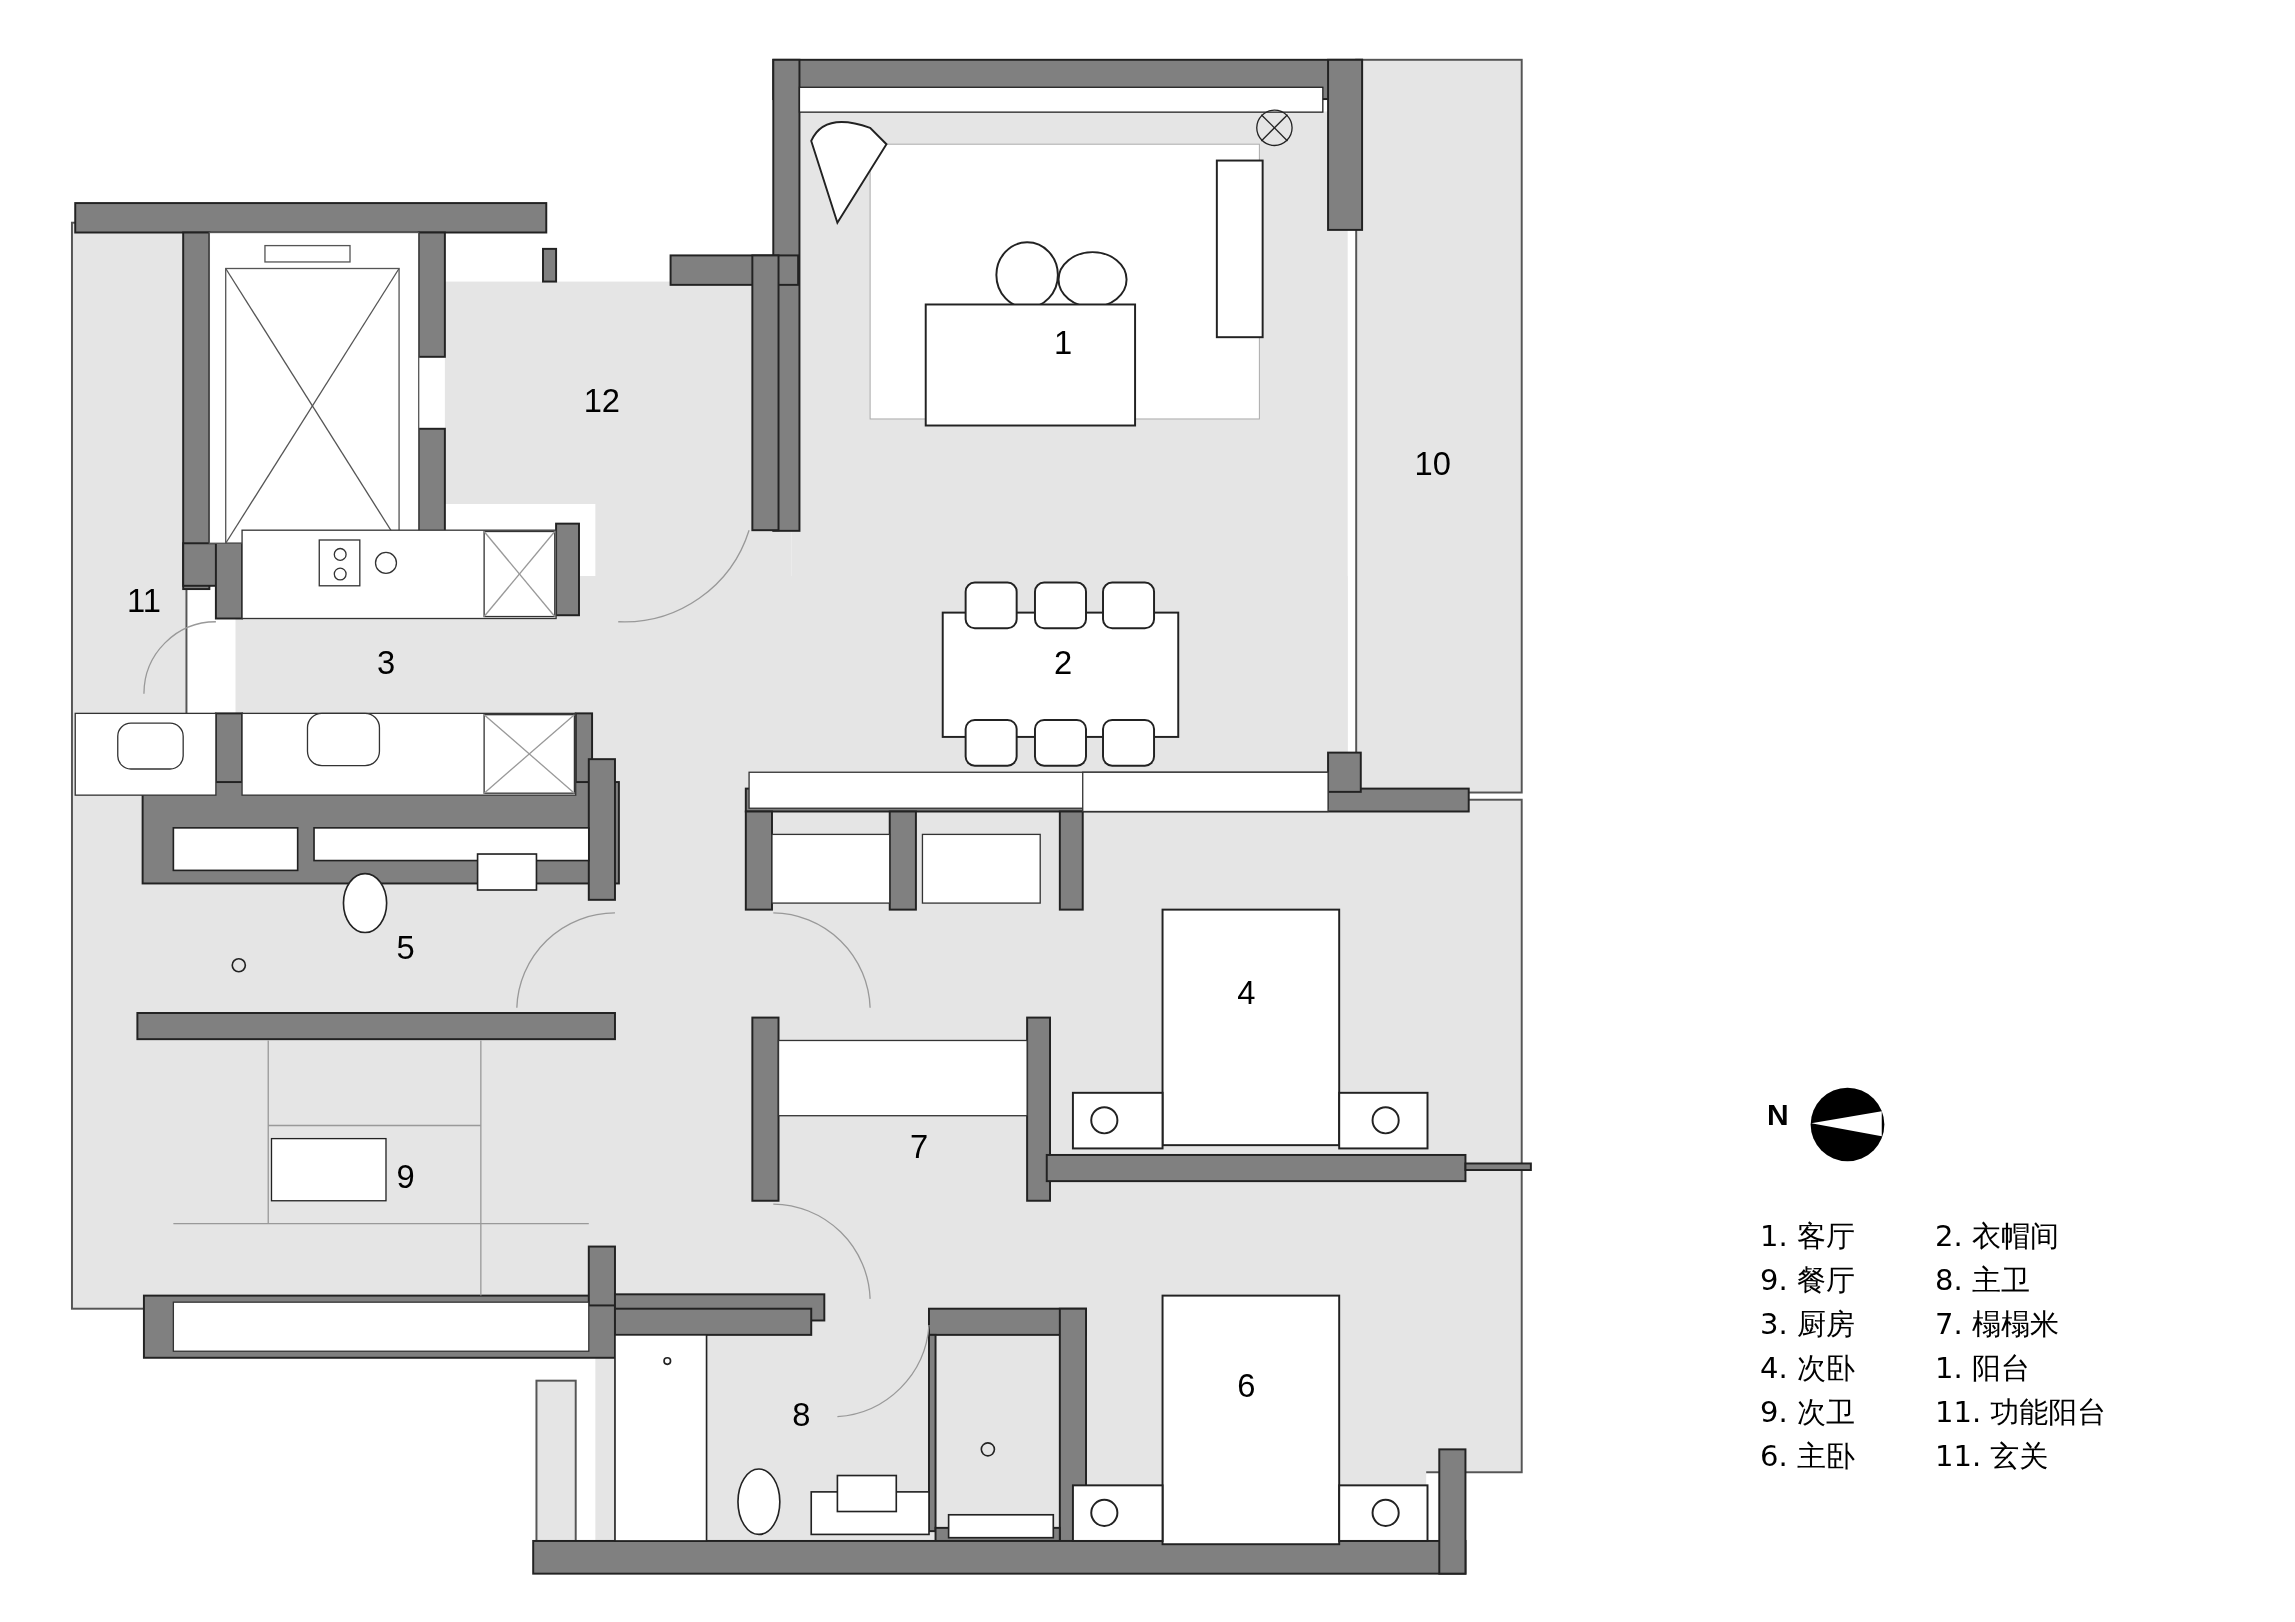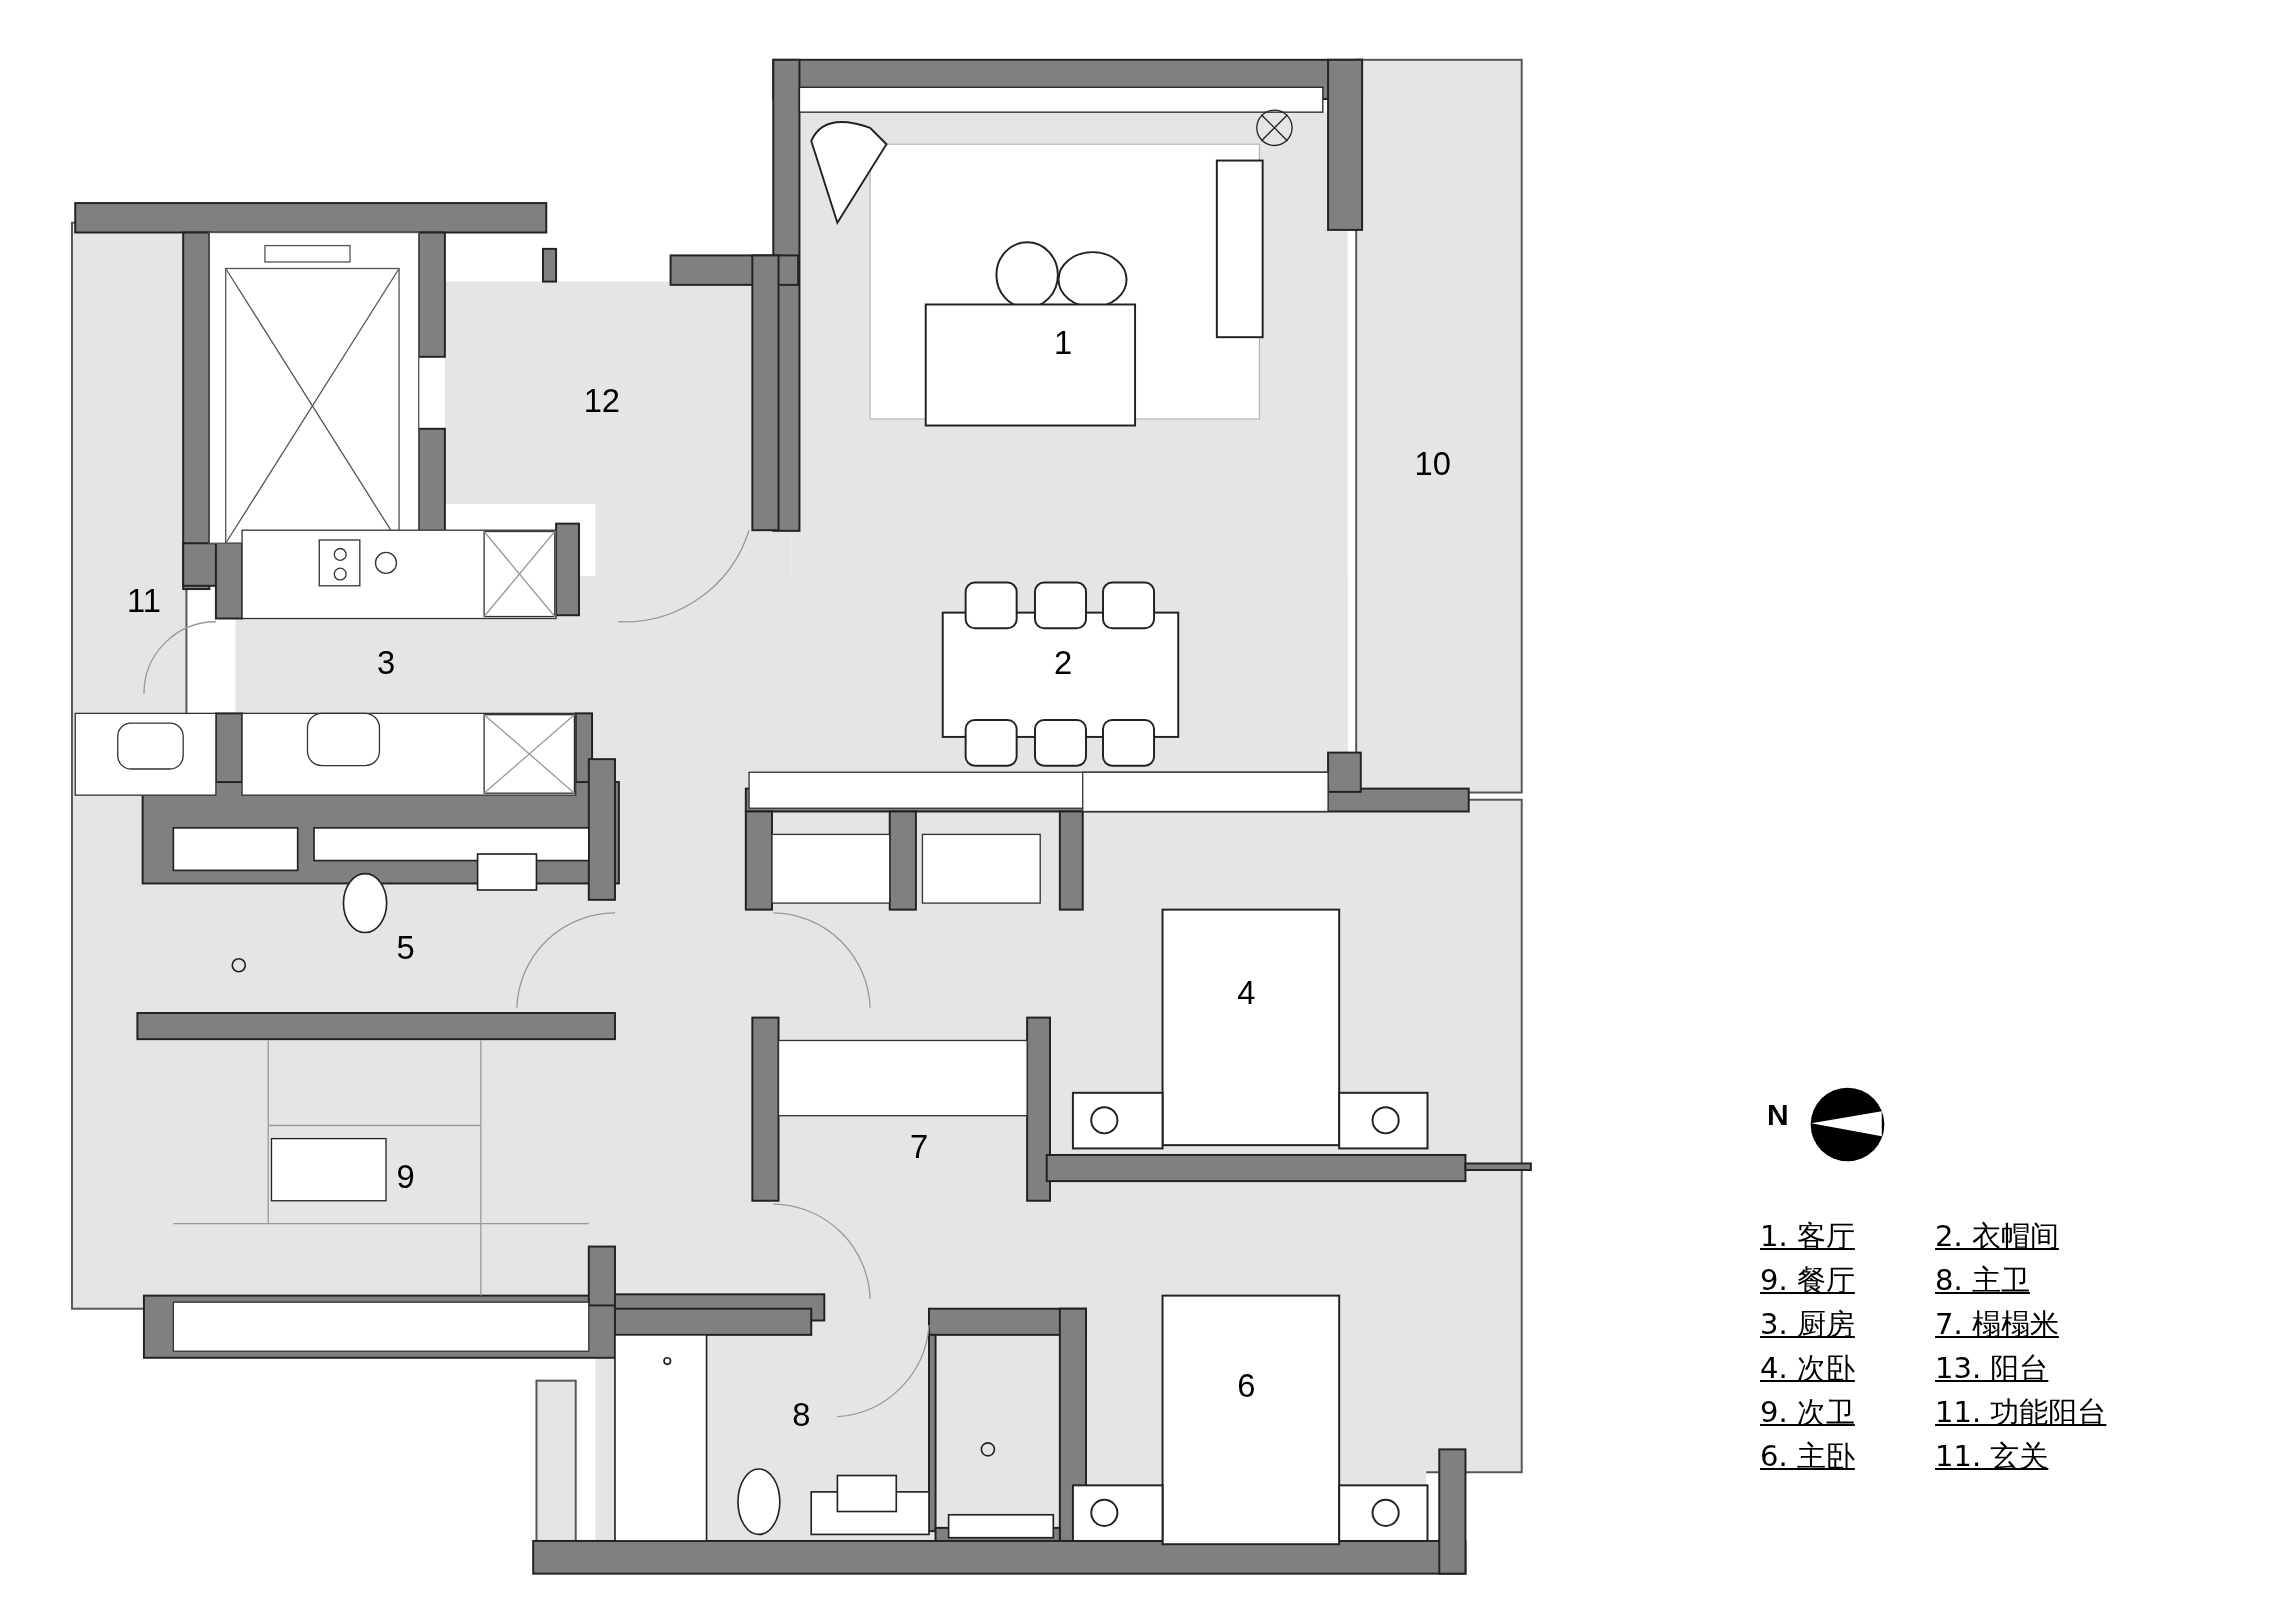--- a/index.html
+++ b/index.html
@@ -3,21 +3,21 @@
 <meta charset="utf-8">
 <style>
   html, body { margin: 0; padding: 0; background: #ffffff; }
   body { width: 2295px; height: 1623px; position: relative; overflow: hidden;
          font-family: "DejaVu Sans", "Liberation Sans", sans-serif; }
   #plan { position: absolute; left: 0; top: 0; }
   .room-label { font-family: "Liberation Sans", sans-serif; font-size: 50px; fill: #000; text-anchor: middle; }
   .legend { position: absolute; left: 1760px; top: 1214px; width: 393px;
             font-family: "DejaVu Sans", sans-serif; font-size: 29px; color: #000; }
   .legend-col { position: absolute; top: 0; }
-  .legend-item { height: 44px; line-height: 44px; white-space: nowrap; text-decoration: underline; }
+  .legend-item { height: 44px; line-height: 44px; white-space: nowrap; }
   .north { position: absolute; left: 1767px; top: 1078px; width: 131px; height: 85px; }
   .north-letter { position: absolute; left: 0; top: 19.6px; font-family: "Liberation Sans", sans-serif;
                   font-weight: bold; font-size: 30px; }
 </style>
 </head>
 <body>
 
 <svg id="plan" width="2295" height="1623" viewBox="0 0 3508 2480" xmlns="http://www.w3.org/2000/svg">
   <defs>
     <pattern id="xbox" width="10" height="10" patternUnits="userSpaceOnUse"></pattern>
@@ -230,18 +230,18 @@
     <div class="legend-item">9. 餐厅</div>
     <div class="legend-item">3. 厨房</div>
     <div class="legend-item">4. 次卧</div>
     <div class="legend-item">9. 次卫</div>
     <div class="legend-item">6. 主卧</div>
   </div>
   <div class="legend-col" style="left:175px">
     <div class="legend-item">2. 衣帽间</div>
     <div class="legend-item">8. 主卫</div>
     <div class="legend-item">7. 榻榻米</div>
-    <div class="legend-item">13. 阳台</div>
+    <div class="legend-item">1. 阳台</div>
     <div class="legend-item">11. 功能阳台</div>
     <div class="legend-item">11. 玄关</div>
   </div>
 </div>
 
 
 </body></html>

